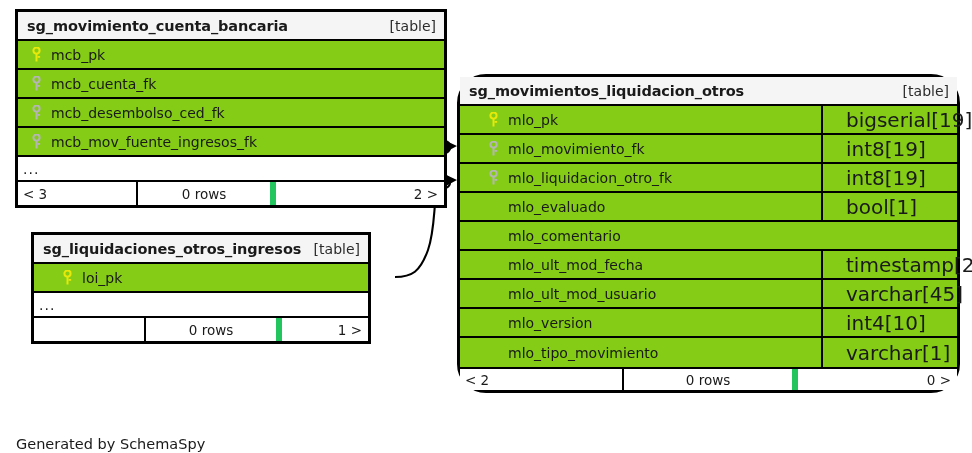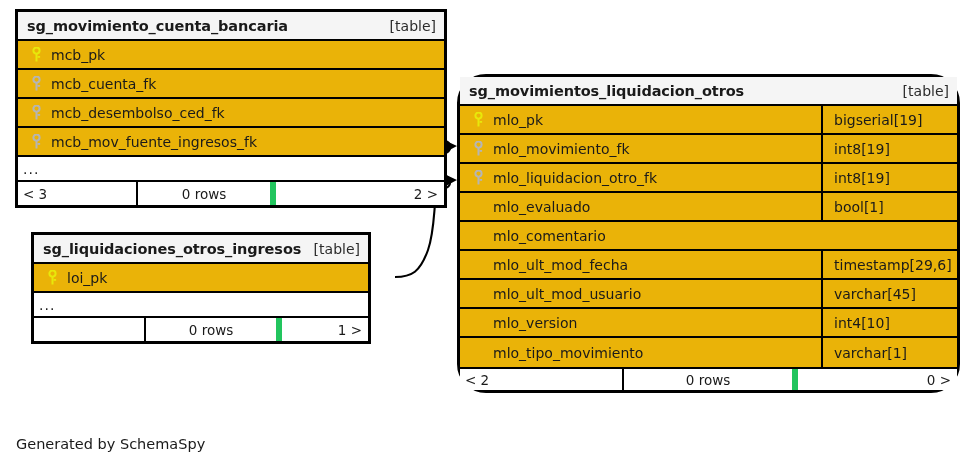--- a/index.html
+++ b/index.html
@@ -67,42 +67,42 @@
   .ent-rows {
     display: block;
   }
 
   .col-row {
     box-sizing: border-box;
     height: 29px;
     border-bottom: 2px solid #000000;
     display: flex;
     align-items: center;
-    background: #eab308;
+    background: #84cc16;
   }
   .col-row:last-child { border-bottom: none; }
 
   .col-name-cell {
     box-sizing: border-box;
     display: flex;
     align-items: center;
     flex: 1 1 auto;
     min-width: 0;
     height: 100%;
-    padding-left: 9px;
+    padding-left: 24px;
   }
   .col-type-cell {
     box-sizing: border-box;
     flex: 0 0 auto;
     height: 100%;
     display: flex;
     align-items: center;
     border-left: 2px solid #000000;
-    padding-left: 11px;
-    font-size: 14px;
+    padding-left: 23px;
+    font-size: 20px;
     white-space: nowrap;
   }
 
   .keyslot {
     flex: 0 0 auto;
     width: 18px;
     height: 16px;
     margin-right: 6px;
     display: flex;
     align-items: center;

